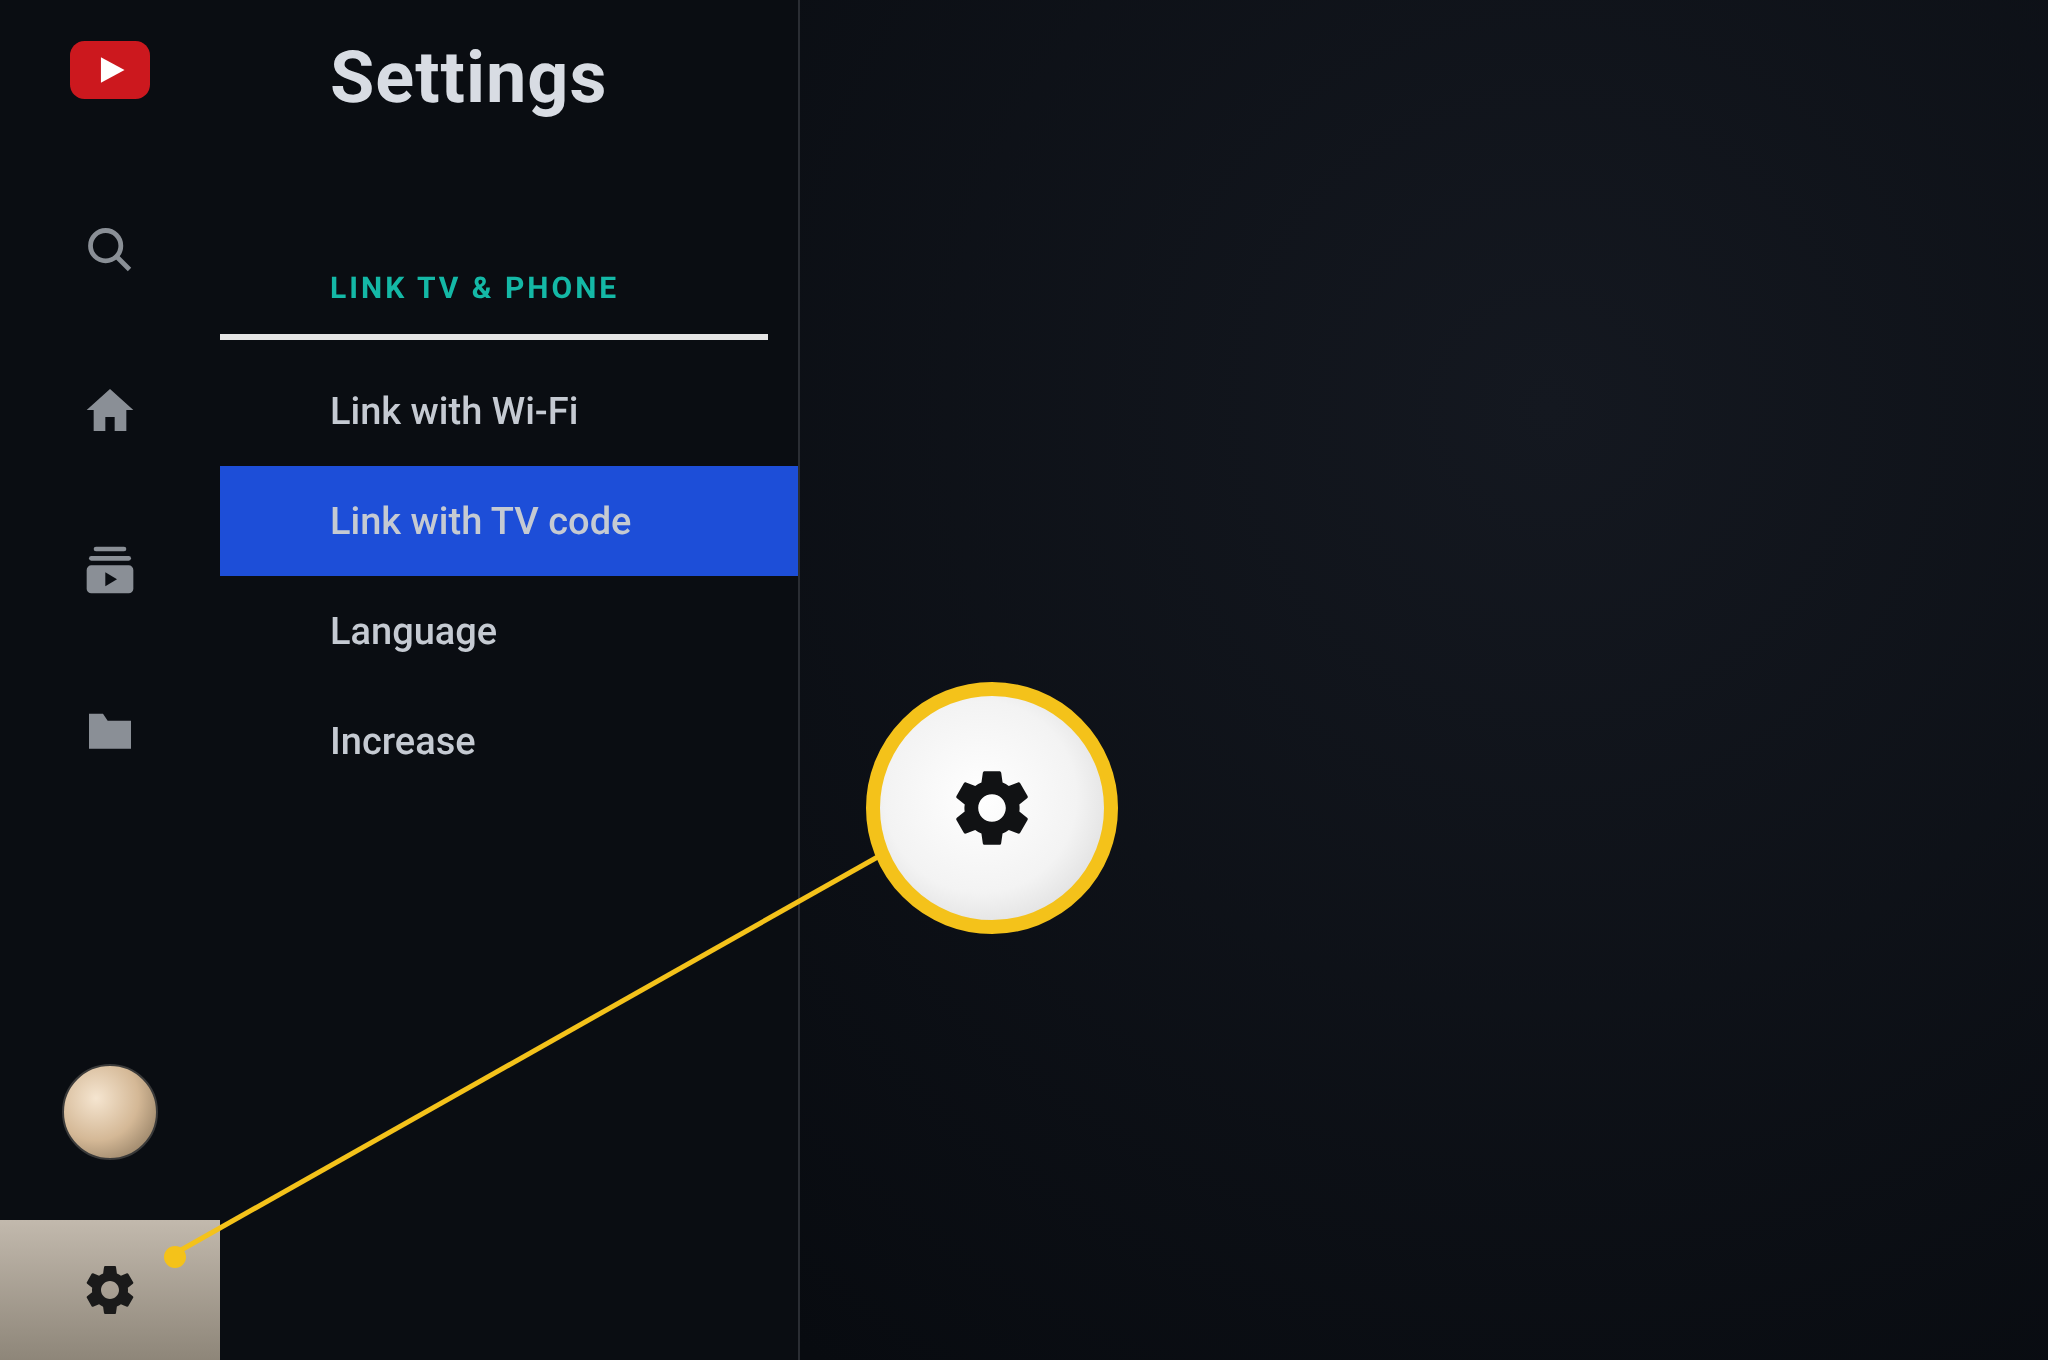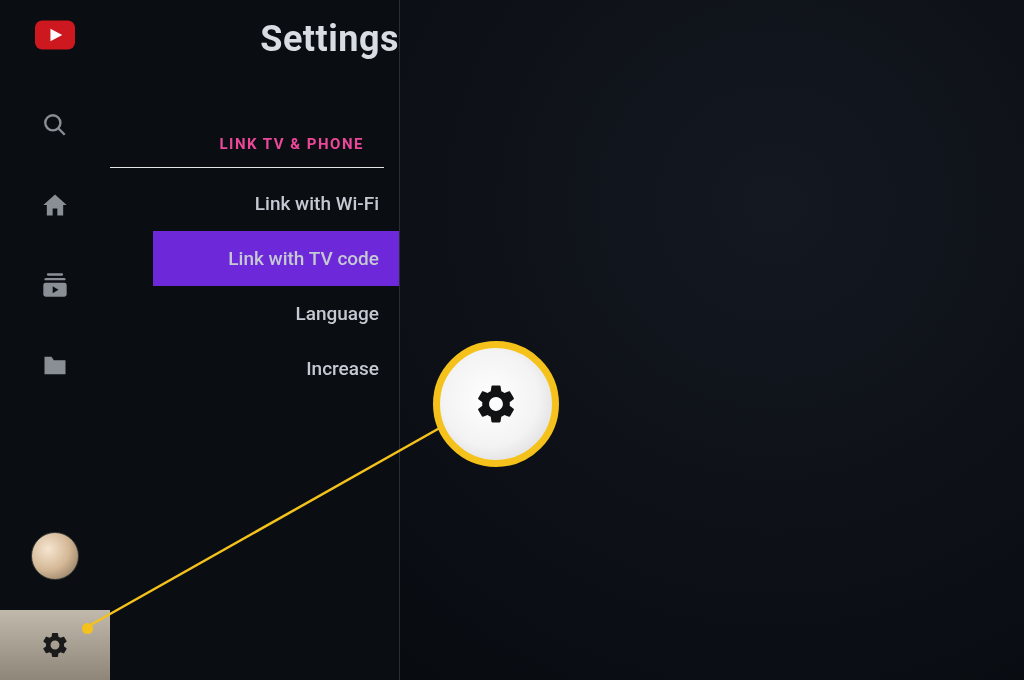--- a/index.html
+++ b/index.html
@@ -59,47 +59,45 @@
       justify-content: center;
       position: relative;
     }
     .settings-panel {
       width: 290px;
       height: 100%;
       background: transparent;
       padding: 18px 0 0 0;
       position: relative;
       border-right: 1px solid #2a2d33;
-      text-align: right;
     }
     .settings-title {
       color: #d8dce3;
       font-size: 36px;
       font-weight: 700;
       padding: 0 0 45px 55px;
       letter-spacing: 0.5px;
     }
     .settings-item {
       color: #c5cad2;
       font-size: 19px;
       font-weight: 500;
       padding: 16px 20px 16px 55px;
       cursor: pointer;
     }
     .settings-item.selected {
-      background: #6d28d9;
-      margin-left: 43px;
+      background: #1d4ed8;
     }
     .settings-section-header {
-      color: #ec4899;
+      color: #14b8a6;
       font-size: 15px;
       font-weight: 700;
       letter-spacing: 1.5px;
       padding: 30px 20px 14px 55px;
-      border-bottom: 1px solid #e5e5e5;
+      border-bottom: 3px solid #e5e5e5;
       margin-bottom: 8px;
       margin-right: 15px;
     }
     .content-area {
       flex: 1;
       background: radial-gradient(ellipse 600px 600px at 60% 30%, #141820, #080b10);
     }
     .callout-overlay {
       position: absolute;
       left: 0;

